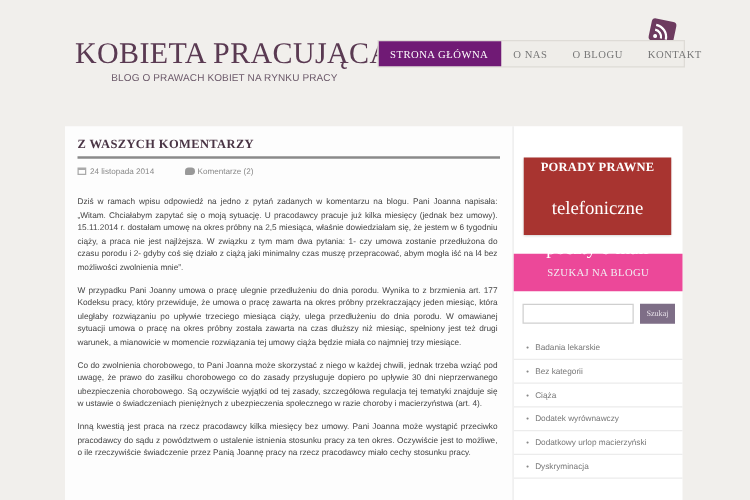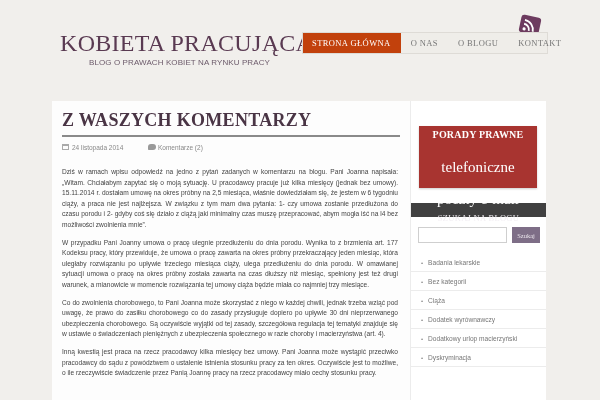--- a/index.html
+++ b/index.html
@@ -37,30 +37,30 @@
       border: 1px solid #dedbd6;
       display: flex;
     }
     .nav-item {
       font-family: "Liberation Serif", serif;
       font-size: 8.5px; letter-spacing: 0.4px;
       color: #777; line-height: 20px;
       padding: 0 10px; white-space: nowrap;
       cursor: pointer;
     }
-    .nav-item.active { background: #c2410c; color: #fff; padding: 0 10px 10px 9px; }
+    .nav-item.active { background: #701a75; color: #fff; padding: 0 10px 10px 9px; }
     .main {
       position: absolute; left: 52px; top: 101px;
       width: 358px; height: 299px;
       background: #fdfdfd;
       padding: 9px 10px 0 10px;
     }
     .post-title {
       font-family: "Liberation Serif", serif;
-      font-size: 18px; color: #4a3545; letter-spacing: 0.3px;
+      font-size: 10px; color: #4a3545; letter-spacing: 0.3px;
       padding-bottom: 4px;
       border-bottom: 2px solid #8a8a8a;
       white-space: nowrap;
     }
     .meta {
       display: flex; align-items: center;
       font-size: 6.5px; color: #888;
       margin-top: 5px; height: 10px;
     }
     .meta-date { display: flex; align-items: center; width: 86px; }
@@ -91,25 +91,25 @@
       margin: 0 0 0 8px; width: 118px; height: 62px;
       background: #a83430;
       color: #fff; text-align: center;
       font-family: "Liberation Serif", serif;
       box-shadow: 0 1px 2px rgba(0,0,0,0.2);
       padding-top: 3px;
     }
     .ad .ad-title { font-size: 10px; font-weight: bold; letter-spacing: 0.2px; line-height: 12px; }
     .ad .ad-line { font-size: 15px; line-height 12px; line-height: 12px; margin-top: 20px; }
     .widget-header {
-      background: #404040; color: #f2eef3;
+      background: #ec4899; color: #f2eef3;
       font-family: "Liberation Serif", serif;
       font-size: 8.5px; letter-spacing: 0.3px;
       text-align: center;
-      height: 14px; line-height: 30px;
+      height: 30px; line-height: 30px;
       white-space: nowrap;
     }
     .w-search { margin-top: 15px; }
     .search-row {
       display: flex; align-items: center;
       padding: 9px 0 9px 7px;
       height: 36px;
     }
     .search-input {
       width: 89px; height: 16px;

